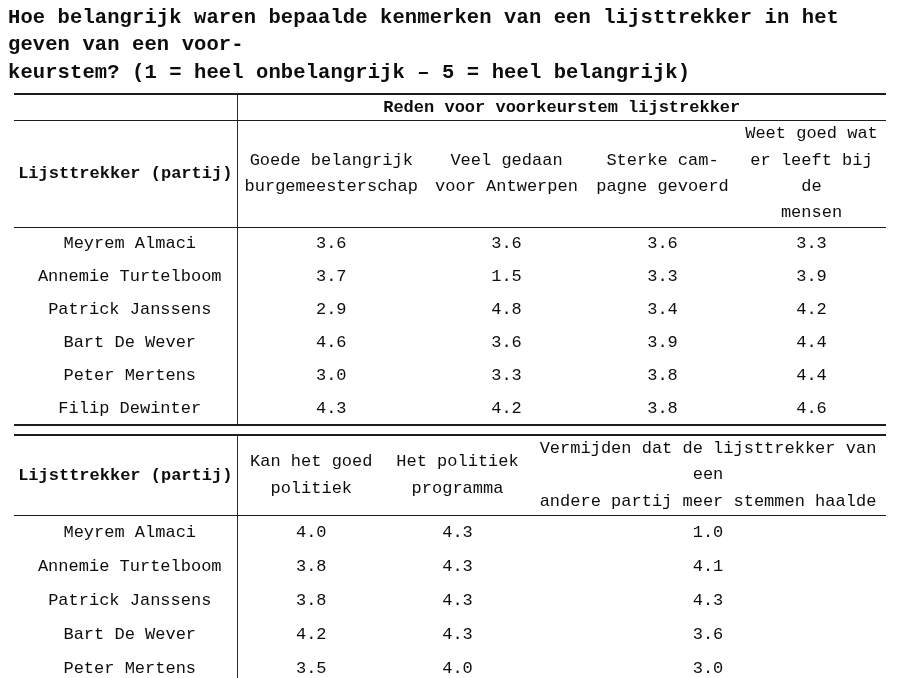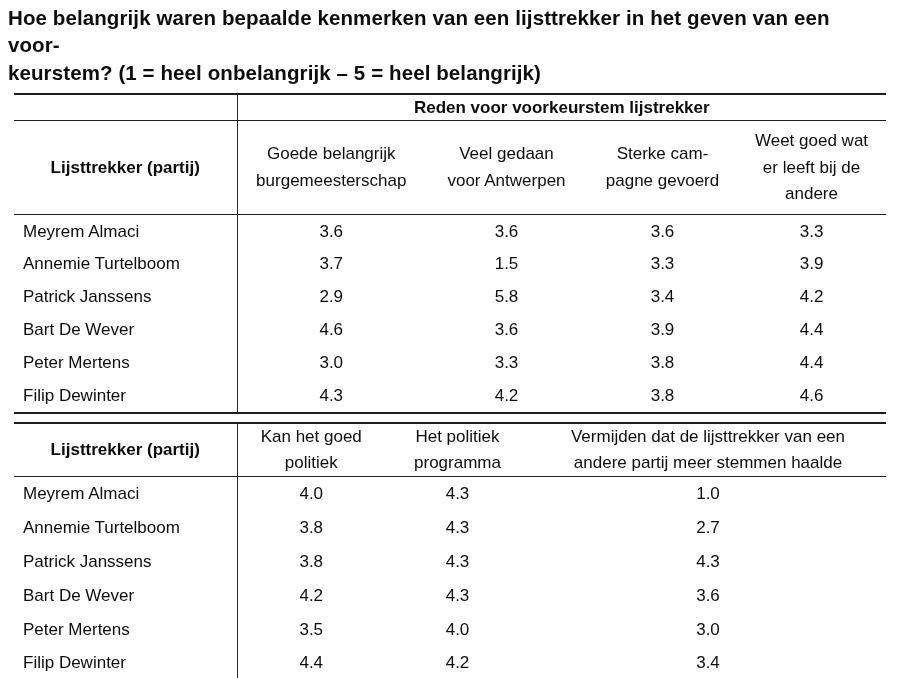--- a/index.html
+++ b/index.html
@@ -2,21 +2,21 @@
 <html><head>
 <meta charset="utf-8">
 <style>
   * { box-sizing: border-box; }
   html, body { margin: 0; padding: 0; background: #ffffff; }
   .page {
     width: 900px;
     height: 678px;
     background: #ffffff;
     color: #0d0d0d;
-    font-family: Liberation Sans, sans-serif;
+    font-family: Liberation Mono, monospace;
     padding: 4px 14px 0 14px;
     overflow: hidden;
     position: relative;
   }
   .title {
     font-size: 20.5px;
     font-weight: bold;
     line-height: 1.33;
     margin: 0 0 7px -6px;
     white-space: pre-line;
@@ -44,21 +44,21 @@
   .divider { border-right: 1.5px solid #2a2a2a; }
   .rule-b { border-bottom: 1.5px solid #1d1d1d; }
   .bold { font-weight: bold; }
   .wrap { white-space: pre-line; line-height: 1.55; }
   .t1 thead tr.span-row th { height: 27px; }
   .t1 thead tr.head-row th { height: 94px; }
   .t1 tbody td { height: 33px; }
   .t2 thead th { height: 52px; }
   .t2 tbody td { height: 34px; }
   .rowlabel {
-    text-align: left;
+    text-align: center;
     padding-left: 9px;
   }
 </style>
 </head>
 <body>
 
 <div class="page">
 
   <h1 class="title">Hoe belangrijk waren bepaalde kenmerken van een lijsttrekker in het geven van een voor-
 keurstem? (1 = heel onbelangrijk – 5 = heel belangrijk)</h1>
@@ -79,42 +79,42 @@
       <tr class="head-row">
         <th class="divider bold rule-b">Lijsttrekker (partij)</th>
         <th class="wrap rule-b">Goede belangrijk
 burgemeesterschap</th>
         <th class="wrap rule-b">Veel gedaan
 voor Antwerpen</th>
         <th class="wrap rule-b">Sterke cam-
 pagne gevoerd</th>
         <th class="wrap rule-b">Weet goed wat
 er leeft bij de
-andere</th>
+mensen</th>
       </tr>
     </thead>
     <tbody>
       <tr>
         <td class="divider rowlabel">Meyrem Almaci</td>
         <td>3.6</td>
         <td>3.6</td>
         <td>3.6</td>
         <td>3.3</td>
       </tr>
       <tr>
         <td class="divider rowlabel">Annemie Turtelboom</td>
         <td>3.7</td>
         <td>1.5</td>
         <td>3.3</td>
         <td>3.9</td>
       </tr>
       <tr>
         <td class="divider rowlabel">Patrick Janssens</td>
         <td>2.9</td>
-        <td>5.8</td>
+        <td>4.8</td>
         <td>3.4</td>
         <td>4.2</td>
       </tr>
       <tr>
         <td class="divider rowlabel">Bart De Wever</td>
         <td>4.6</td>
         <td>3.6</td>
         <td>3.9</td>
         <td>4.4</td>
       </tr>
@@ -157,21 +157,21 @@
       <tr>
         <td class="divider rowlabel">Meyrem Almaci</td>
         <td>4.0</td>
         <td>4.3</td>
         <td>1.0</td>
       </tr>
       <tr>
         <td class="divider rowlabel">Annemie Turtelboom</td>
         <td>3.8</td>
         <td>4.3</td>
-        <td>2.7</td>
+        <td>4.1</td>
       </tr>
       <tr>
         <td class="divider rowlabel">Patrick Janssens</td>
         <td>3.8</td>
         <td>4.3</td>
         <td>4.3</td>
       </tr>
       <tr>
         <td class="divider rowlabel">Bart De Wever</td>
         <td>4.2</td>

